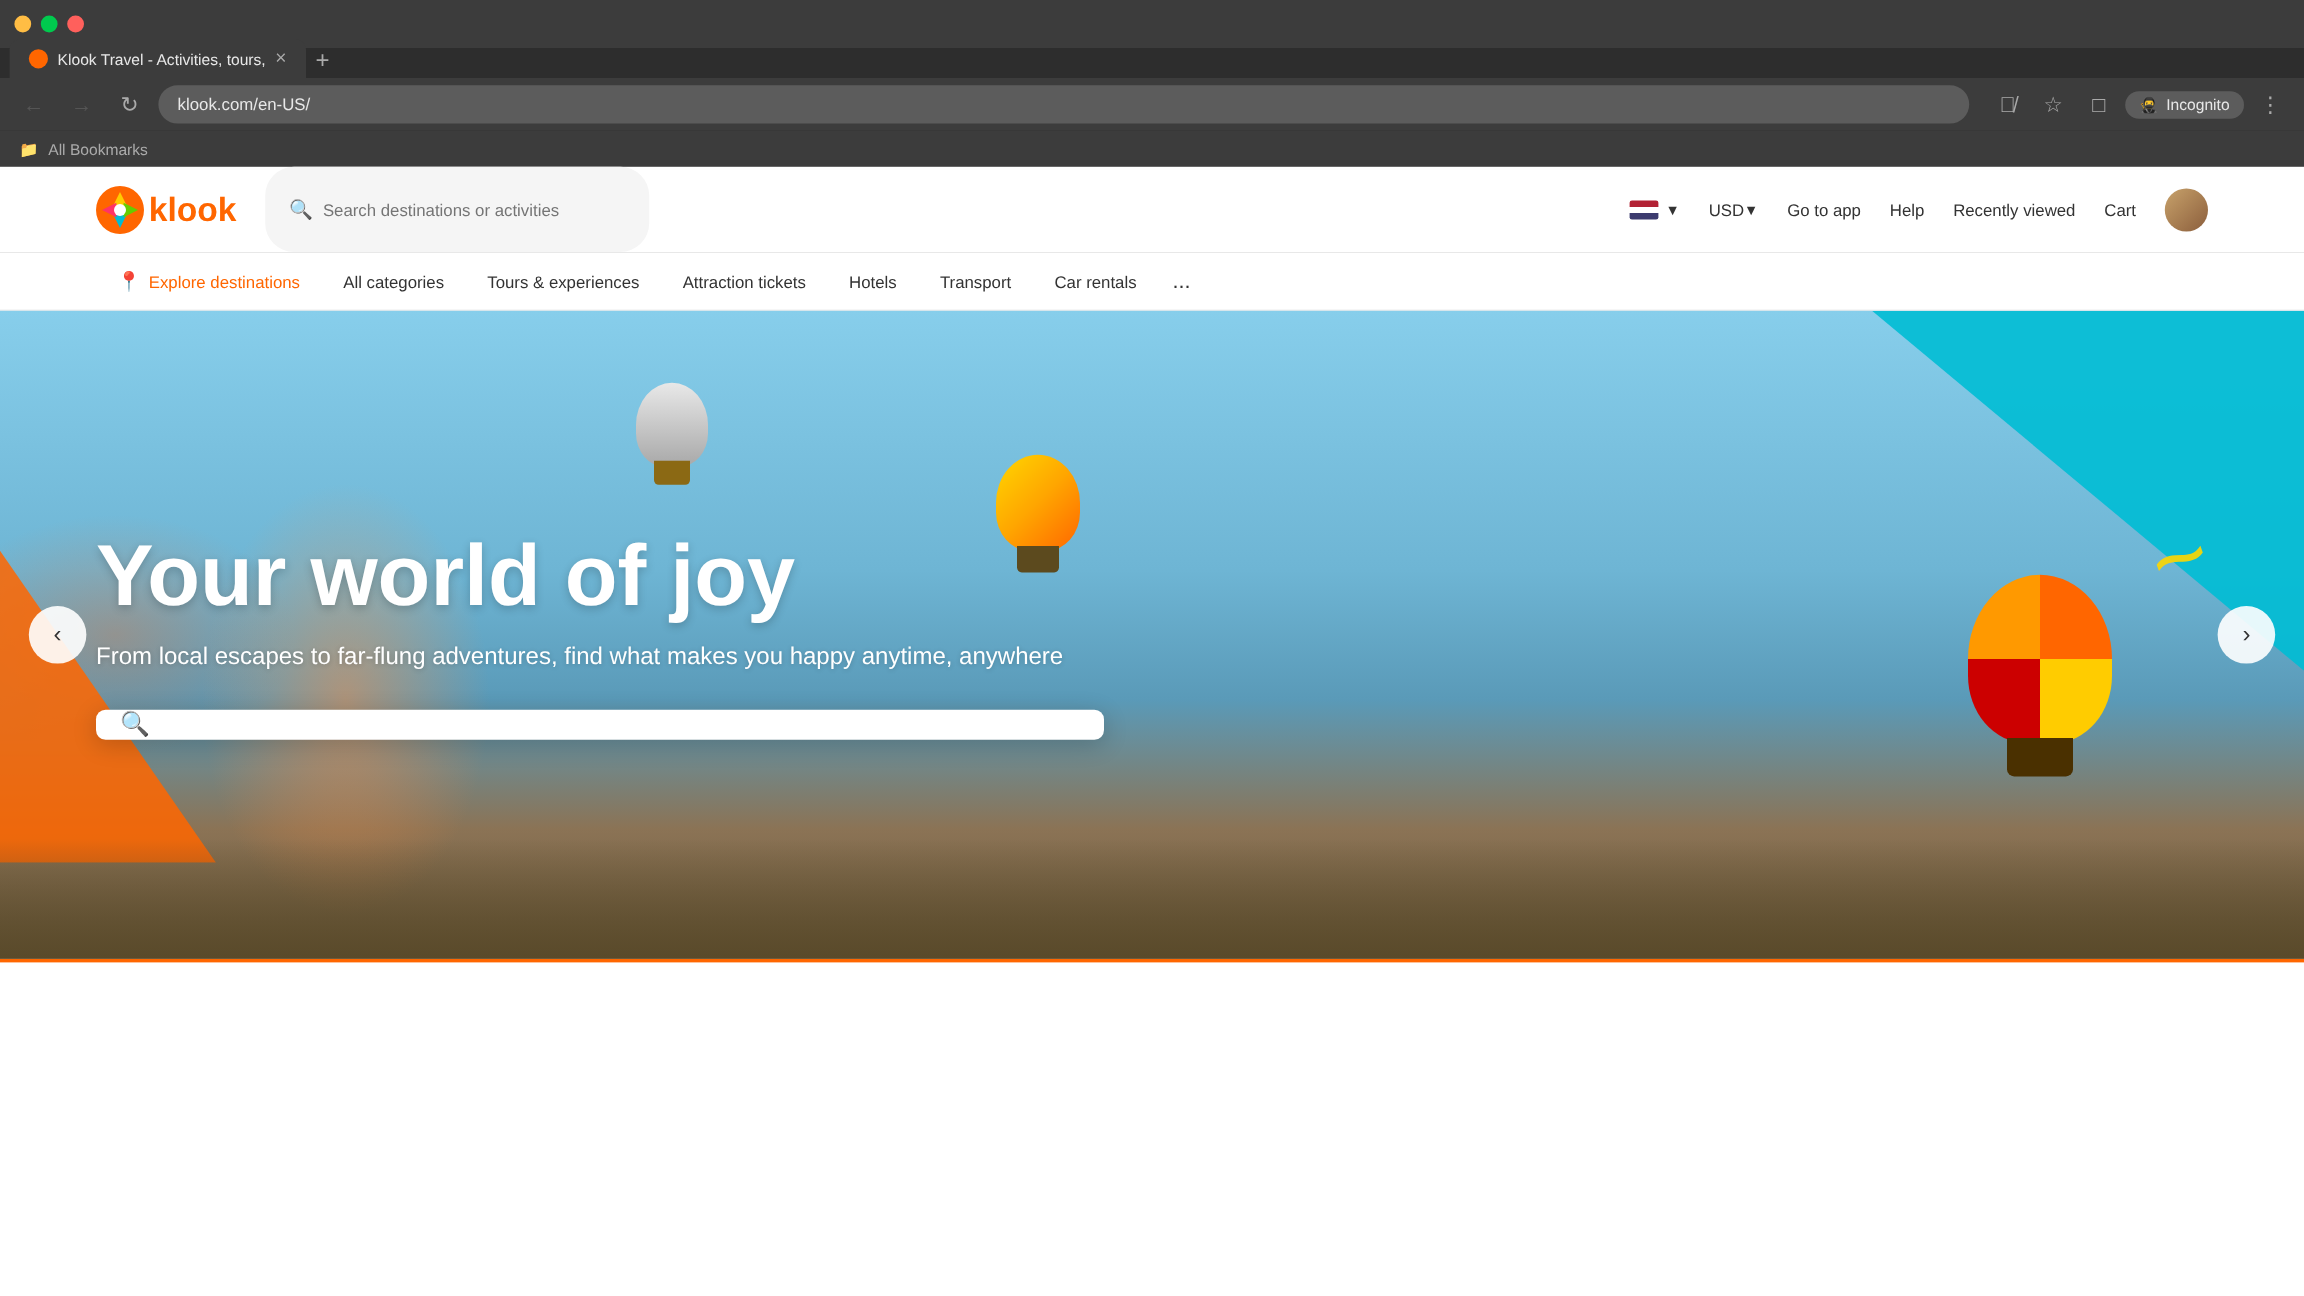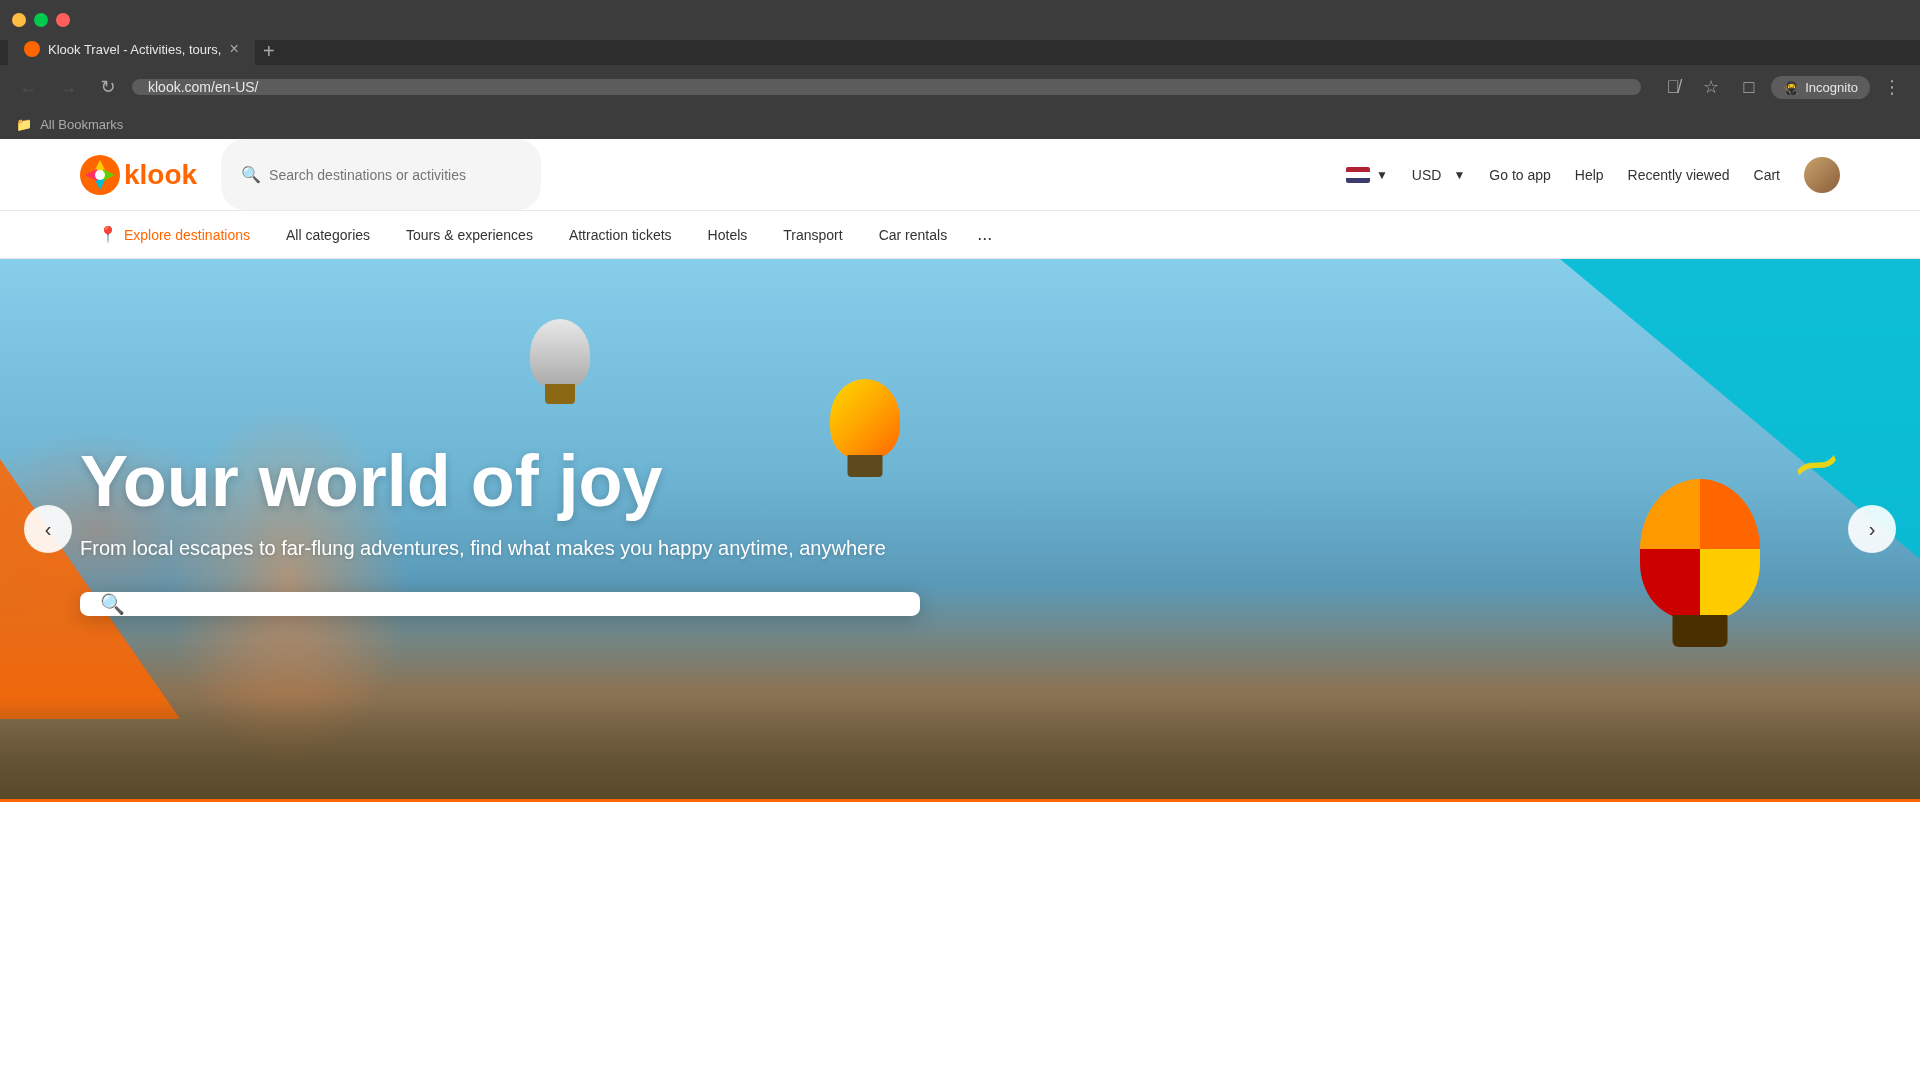--- a/index.html
+++ b/index.html
@@ -95,21 +95,21 @@
     }
     .nav-btn.disabled { color: #555; }
     .address-bar {
       flex: 1;
       background: #5c5c5c;
       border: none;
       border-radius: 20px;
       padding: 6px 16px;
       color: #e8e8e8;
       font-size: 14px;
-      height: 16px;
+      height: 32px;
     }
     .toolbar-actions {
       display: flex;
       align-items: center;
       gap: 6px;
       margin-left: 8px;
     }
     .toolbar-icon-btn {
       background: none;
       border: none;
@@ -198,21 +198,21 @@
       color: #333;
     }
     .flag-icon {
       width: 24px; height: 16px;
       background: linear-gradient(#B22234 33%, #fff 33%, #fff 66%, #3C3B6E 66%);
       border-radius: 2px;
     }
     .currency-selector {
       display: flex;
       align-items: center;
-      gap: 12px;
+      gap: 0;
       cursor: pointer;
       font-size: 14px;
       color: #333;
     }
     .header-nav-link {
       text-decoration: none;
       color: #333;
       font-size: 14px;
       cursor: pointer;
     }

